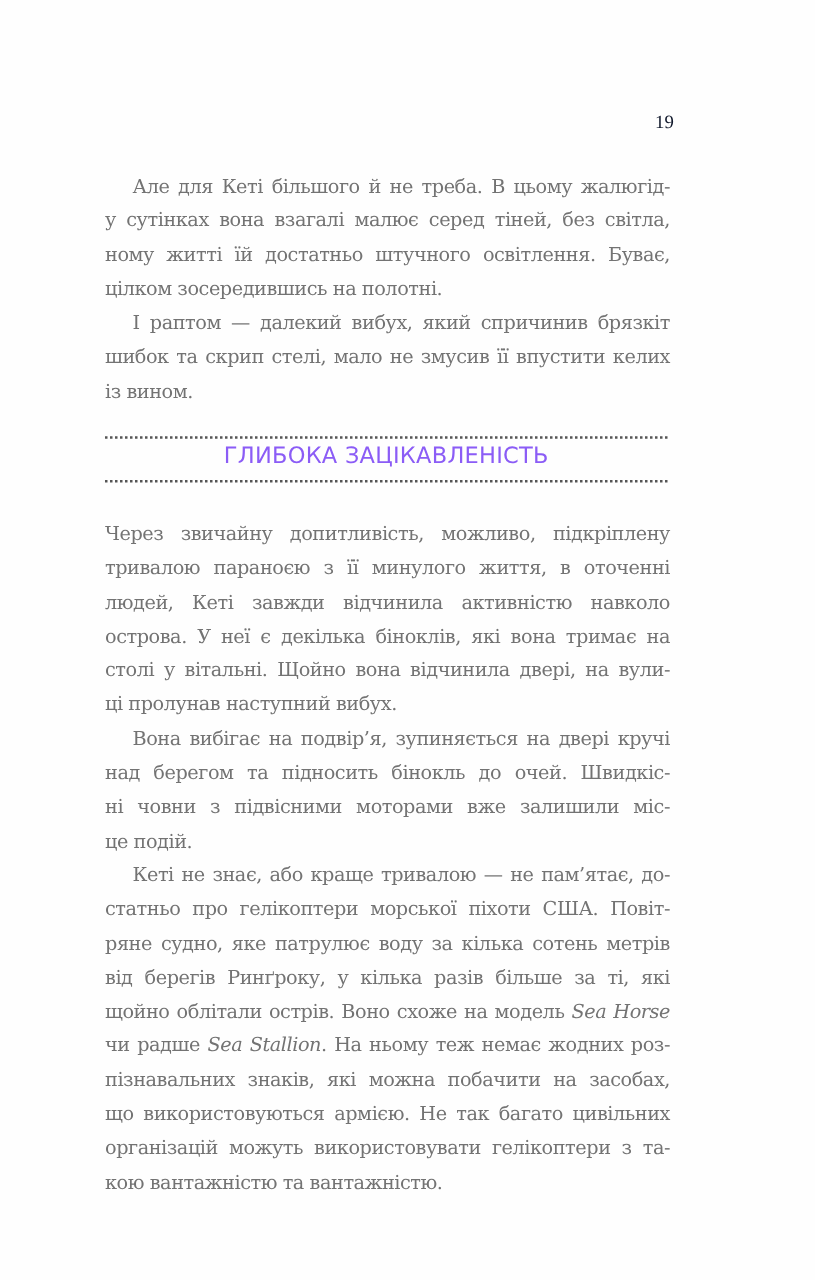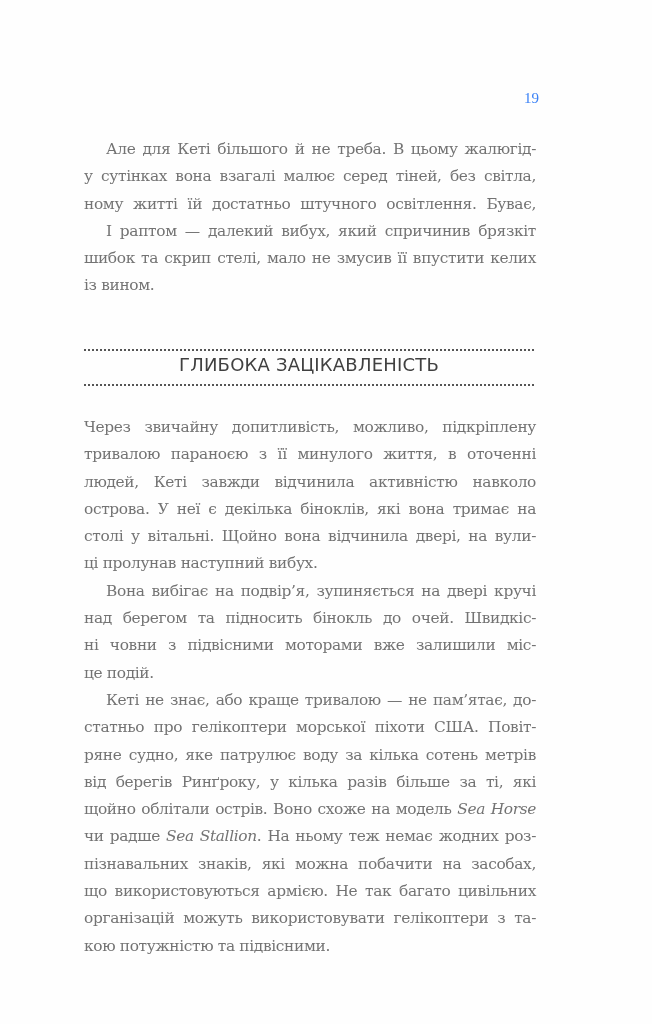--- a/index.html
+++ b/index.html
@@ -1,20 +1,20 @@
 <!DOCTYPE html>
 <html><head>
 <meta charset="utf-8">
 <style>
   html, body { margin: 0; padding: 0; background: #ffffff; }
   body { width: 652px; height: 1024px; position: relative; overflow: hidden; }
   .page { position: absolute; left: 0; top: 0; width: 652px; height: 1024px; background: #fefefe; }
   .page-number {
     position: absolute; left: 524px; top: 90px;
-    font-family: "Liberation Serif", serif; font-size: 15px; color: #3b82f6;
+    font-family: "Liberation Serif", serif; font-size: 15px; color: #0f172a;
   }
   .block { position: absolute; left: 84px; width: 452px; }
   .line {
     font-family: "DejaVu Serif", serif;
     font-size: 15.4px;
     line-height: 27.3px;
     height: 27.3px;
     color: #737373;
     white-space: nowrap;
     text-align: justify;
@@ -25,33 +25,34 @@
   .line.indent { padding-left: 22px; }
   .line i { font-family: "DejaVu Serif", serif; font-style: italic; }
   .rule {
     position: absolute; left: 84px; width: 450px; height: 0;
     border-top: 2px dotted #555;
   }
   .heading {
     position: absolute; left: 84px; width: 450px; top: 354px;
     text-align: center;
     font-family: "DejaVu Sans", sans-serif;
-    font-size: 18px; letter-spacing: 0.2px; color: #404040;
+    font-size: 18px; letter-spacing: 0.2px; color: #8b5cf6;
   }
 </style>
 </head>
 <body>
 
 <div class="page">
   <div class="page-number">19</div>
 
   <div class="block" style="top:136px;">
     <div class="line indent">Але для Кеті більшого й не треба. В цьому жалюгід-</div>
     <div class="line">у сутінках вона взагалі малює серед тіней, без світла,</div>
     <div class="line">ному житті їй достатньо штучного освітлення. Буває,</div>
+    <div class="line last">цілком зосередившись на полотні.</div>
     <div class="line indent">І раптом — далекий вибух, який спричинив брязкіт</div>
     <div class="line">шибок та скрип стелі, мало не змусив її впустити келих</div>
     <div class="line last">із вином.</div>
   </div>
 
   <div class="rule" style="top:349px;"></div>
   <div class="heading">ГЛИБОКА ЗАЦІКАВЛЕНІСТЬ</div>
   <div class="rule" style="top:384px;"></div>
 
   <div class="block" style="top:414px;">
@@ -67,15 +68,15 @@
     <div class="line last">це подій.</div>
     <div class="line indent">Кеті не знає, або краще тривалою — не пам’ятає, до-</div>
     <div class="line">статньо про гелікоптери морської піхоти США. Повіт-</div>
     <div class="line">ряне судно, яке патрулює воду за кілька сотень метрів</div>
     <div class="line">від берегів Ринґроку, у кілька разів більше за ті, які</div>
     <div class="line"><span>щойно облітали острів. Воно схоже на модель </span><i>Sea Horse</i></div>
     <div class="line"><span>чи радше </span><i>Sea Stallion</i><span>. На ньому теж немає жодних роз-</span></div>
     <div class="line">пізнавальних знаків, які можна побачити на засобах,</div>
     <div class="line">що використовуються армією. Не так багато цивільних</div>
     <div class="line">організацій можуть використовувати гелікоптери з та-</div>
-    <div class="line last">кою потужністю та підвісними.</div>
+    <div class="line last">кою вантажністю та вантажністю.</div>
   </div>
 </div>
 
 </body></html>

